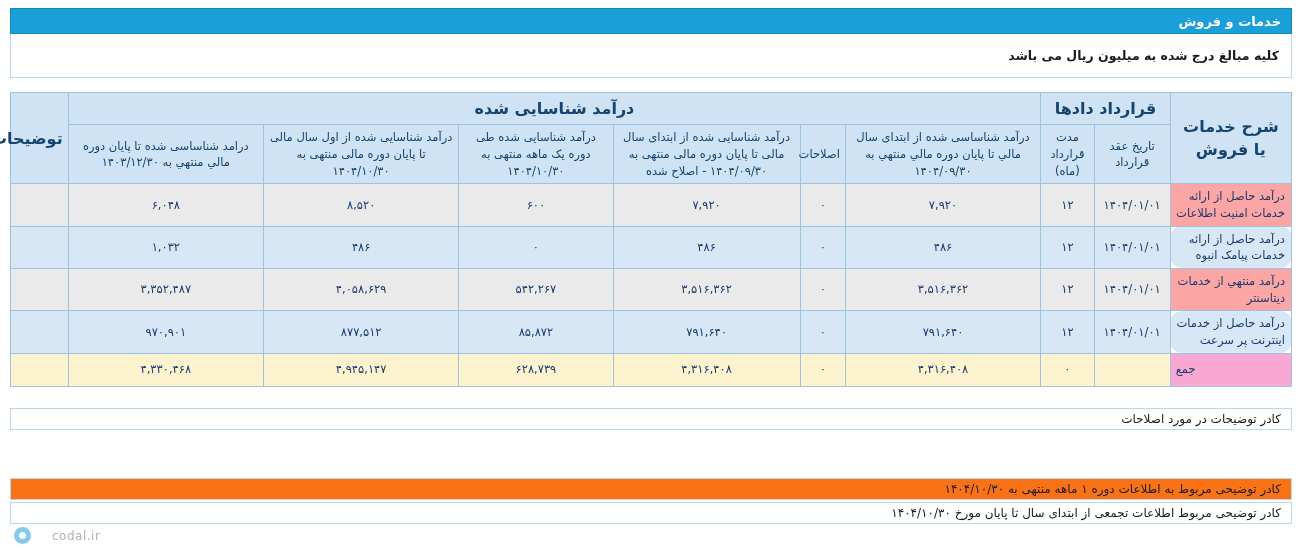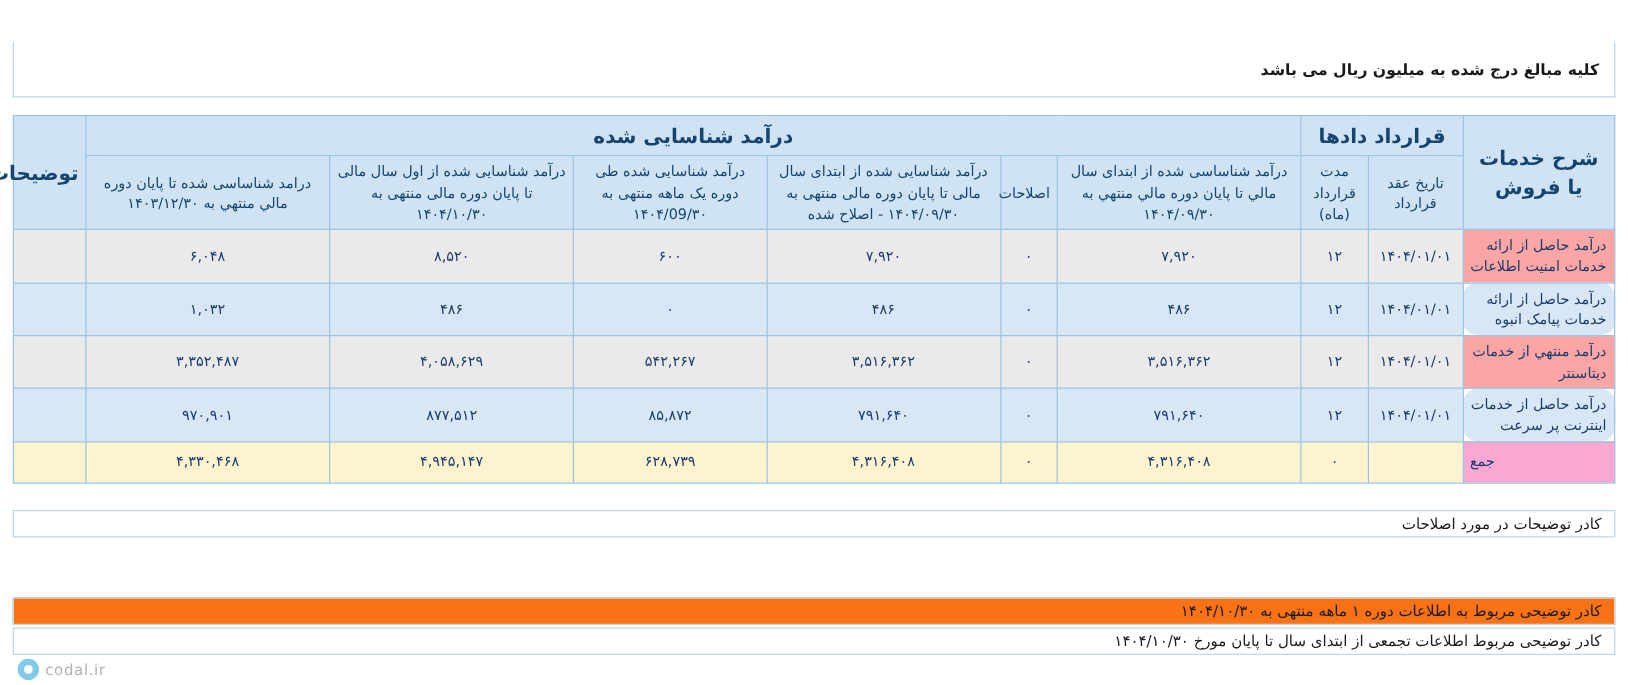--- a/index.html
+++ b/index.html
@@ -160,21 +160,21 @@
     justify-content: flex-start;
   }
 
   
   .watermark {
     position: absolute;
     bottom: 4px;
     left: 14px;
     display: flex;
     align-items: center;
-    gap: 5px;
+    gap: 21px;
     opacity: 0.55;
   }
   .watermark .wm-text {
     font-size: 12px;
     color: #6f6f6f;
     letter-spacing: 0.5px;
   }
   .watermark .wm-dot {
     width: 17px;
     height: 17px;
@@ -191,20 +191,23 @@
     background: #ffffff;
     top: 5px;
     left: 5px;
   }
 </style>
 </head>
 <body>
 
 <div id="page">
 
+  <div class="header-bar">
+    <span class="title">خدمات و فروش</span>
+  </div>
 
   <div class="subheader-bar">
     <span class="note">کلیه مبالغ درج شده به میلیون ریال می باشد</span>
   </div>
 
   <div class="table-wrap">
     <table class="main">
       <colgroup>
         <col class="c-desc">
         <col class="c-date">
@@ -223,21 +226,21 @@
           <th class="group" colspan="2">قرارداد دادها</th>
           <th class="group" colspan="6">درآمد شناسایی شده</th>
           <th class="group" rowspan="2">توضیحات</th>
         </tr>
         <tr>
           <th>تاریخ عقد قرارداد</th>
           <th>مدت قرارداد (ماه)</th>
           <th>درآمد شناساسی شده از ابتدای سال مالي تا پايان دوره مالي منتهي به ۱۴۰۴/۰۹/۳۰</th>
           <th>اصلاحات</th>
           <th>درآمد شناسایی شده از ابتدای سال مالی تا پایان دوره مالی منتهی به ۱۴۰۴/۰۹/۳۰ - اصلاح شده</th>
-          <th>درآمد شناسایی شده طی دوره یک ماهه منتهی به ۱۴۰۴/09/۳۰</th>
+          <th>درآمد شناسایی شده طی دوره یک ماهه منتهی به ۱۴۰۴/۱۰/۳۰</th>
           <th>درآمد شناسایی شده از اول سال مالی تا پایان دوره مالی منتهی به ۱۴۰۴/۱۰/۳۰</th>
           <th>درامد شناساسی شده تا پایان دوره مالي منتهي به ۱۴۰۳/۱۲/۳۰</th>
         </tr>
       </thead>
       <tbody>
         <tr>
           <td class="desc">درآمد حاصل از ارائه خدمات امنیت اطلاعات</td>
           <td>۱۴۰۴/۰۱/۰۱</td>
           <td>۱۲</td>
           <td>۷,۹۲۰</td>

